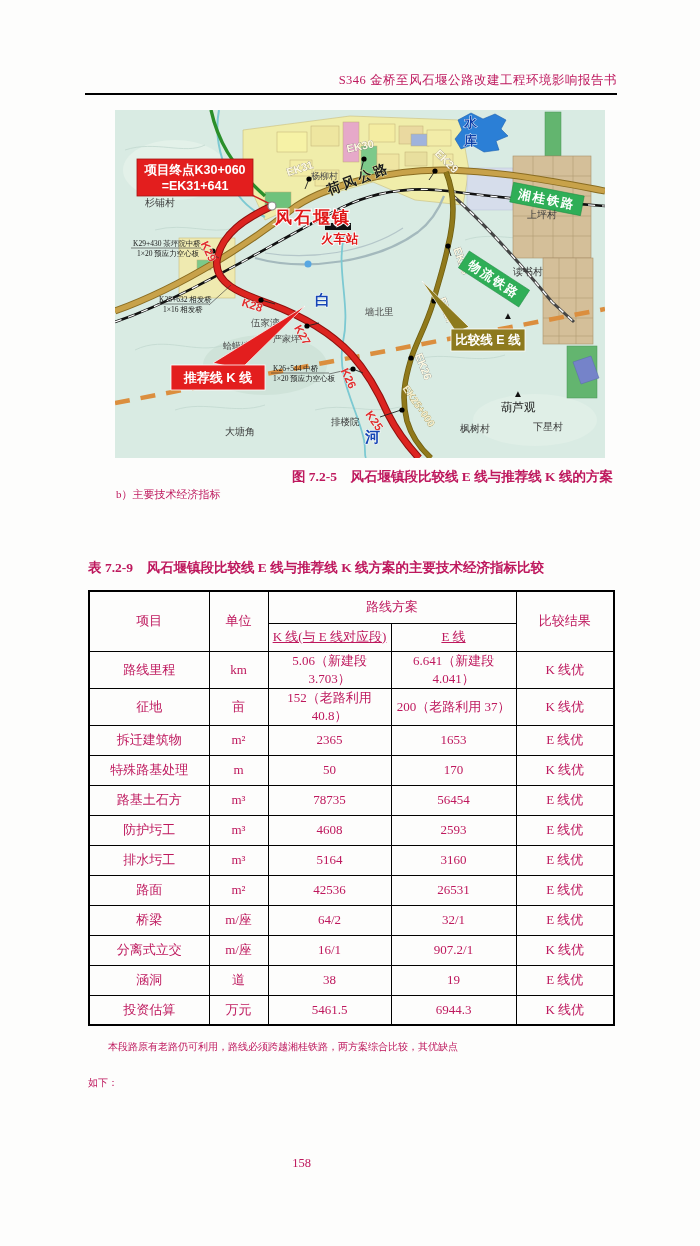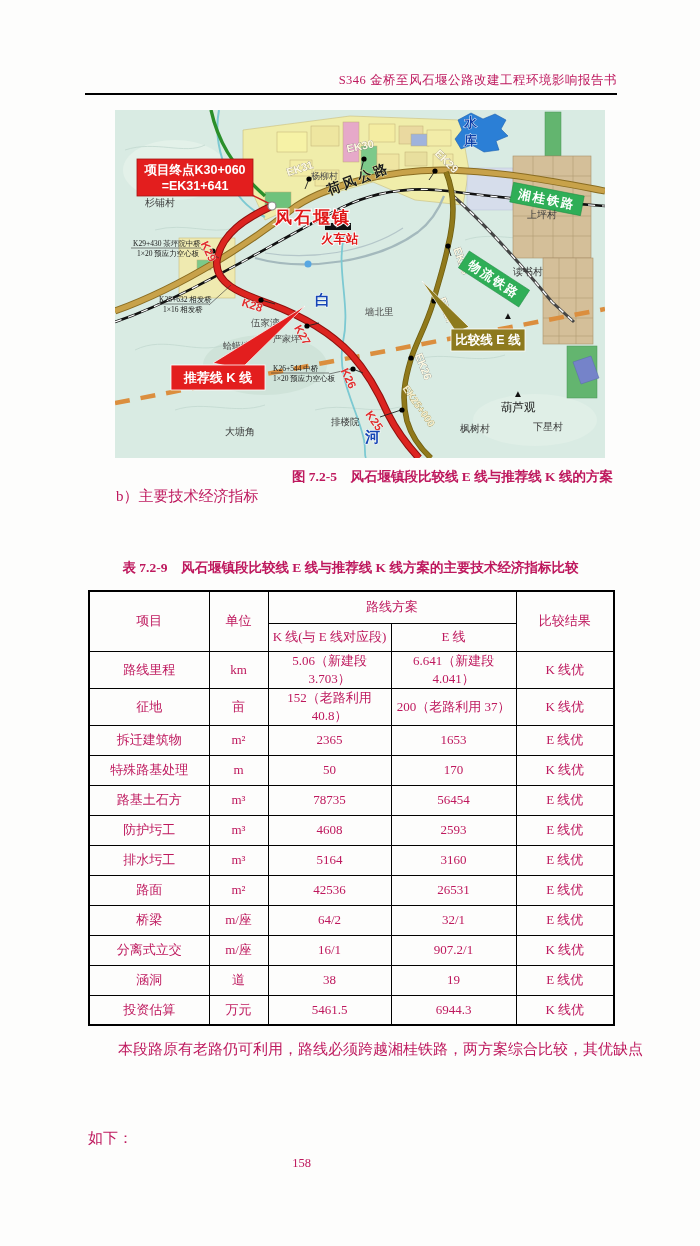--- a/index.html
+++ b/index.html
@@ -2,30 +2,30 @@
 <html><head>
 <meta charset="utf-8">
 <style>
   html,body{margin:0;padding:0;background:#e9e9e9;}
   .page{position:relative;width:700px;height:1246px;background:#fdfdfc;margin:0 auto;
         font-family:"Liberation Serif","DejaVu Serif",serif;color:#be185d;overflow:hidden;}
   .hdr{position:absolute;top:72px;left:85px;width:532px;text-align:right;
        font-size:12.5px;letter-spacing:.5px;padding-bottom:4px;border-bottom:2px solid #000;}
   .map-wrap{position:absolute;top:110px;left:115px;width:490px;height:348px;}
   .cap{position:absolute;top:460px;left:88px;width:525px;text-align:right;font-weight:bold;font-size:13.5px;margin-top:8px;}
-  .sub{position:absolute;top:487px;left:88px;font-size:15px;padding-left:28px;}
+  .sub{position:absolute;top:487px;left:88px;font-size:11px;padding-left:28px;}
   .p1{position:absolute;top:519px;left:105px;font-size:13.5px;}
-  .ttitle{position:absolute;top:559px;left:88px;width:525px;text-align:center;font-weight:bold;font-size:13.5px;}
+  .ttitle{position:absolute;top:559px;left:88px;width:525px;font-weight:bold;font-size:13.5px;}
   table.cmp{position:absolute;top:590px;left:88px;width:525px;border-collapse:collapse;
         table-layout:fixed;font-size:13px;text-align:center;border:2px solid #000;}
   table.cmp th,table.cmp td{border:1px solid #000;font-weight:normal;padding:0 2px;overflow:hidden;}
   table.cmp thead tr.h1{height:32px;}
-  table.cmp thead tr.h2{height:28px;}
+  table.cmp thead tr.h2{height:28px;text-decoration:underline;}
   table.cmp tbody tr{height:30px;margin-left:32px;}
-  .para-line{position:absolute;left:88px;width:529px;font-size:15px;white-space:nowrap;}
+  .para-line{position:absolute;left:88px;width:529px;font-size:10px;white-space:nowrap;}
   .indent2{text-indent:2em;}
   .indent1{text-indent:1.2em;}
   .pagenum{position:absolute;top:1156px;left:0;width:603px;text-align:center;font-size:12.5px;}
   
   .sv-serif{font-family:"Liberation Serif","DejaVu Serif",serif;}
   .sv-sans{font-family:"Liberation Sans","DejaVu Sans",sans-serif;}
   .halo{paint-order:stroke;}
 </style>
 </head>
 <body>
@@ -336,16 +336,16 @@
           <td>投资估算</td>
           <td>万元</td>
           <td>5461.5</td>
           <td>6944.3</td>
           <td>K 线优</td>
         </tr>
     </tbody>
   </table>
 
   <div class="para-line indent2" style="top:1040px;">本段路原有老路仍可利用，路线必须跨越湘桂铁路，两方案综合比较，其优缺点</div>
-  <div class="para-line" style="top:1129px;">如下：</div>
+  <div class="para-line" style="top:1076px;">如下：</div>
 
   <div class="pagenum">158</div>
 </div>
 
 </body></html>

